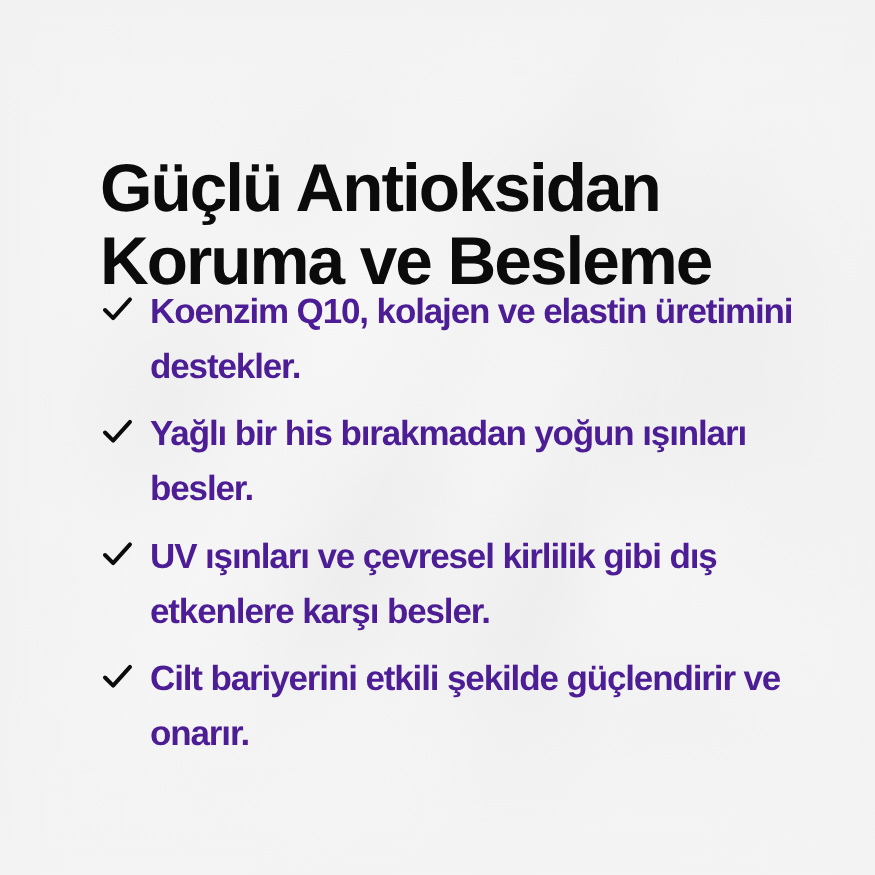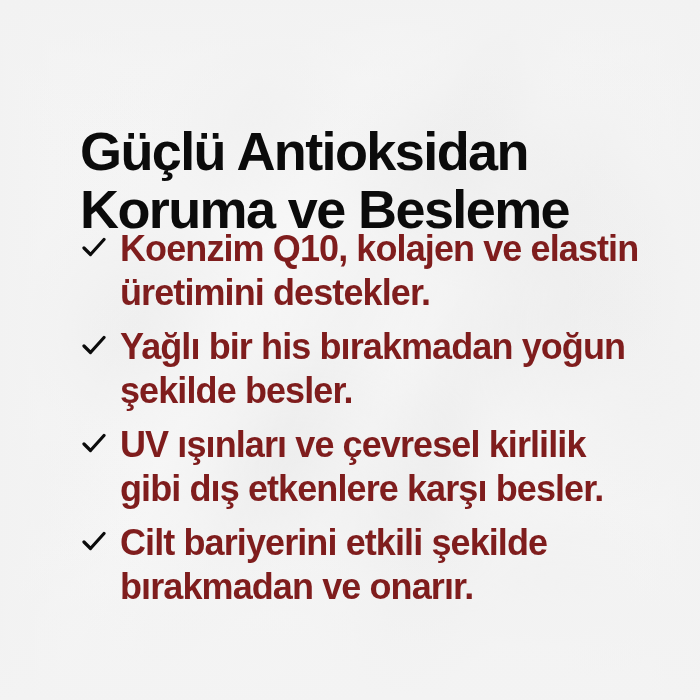--- a/index.html
+++ b/index.html
@@ -113,22 +113,22 @@
     padding-top: 10px;
     box-sizing: border-box;
   }
 
   .check-icon svg {
     display: block;
   }
 
   .benefit-text {
     flex: 1 1 auto;
-    color: #7f1d1d;
-    font-size: 36px;
+    color: #4c1d95;
+    font-size: 28px;
     font-weight: 700;
     line-height: 44px;
     letter-spacing: -0.9px;
   }
 </style>
 </head>
 <body>
 
 <div id="card">
 
@@ -153,36 +153,36 @@
         </span>
         <span class="benefit-text">Koenzim Q10, kolajen ve elastin üretimini destekler.</span>
       </li>
 
       <li class="benefit-item">
         <span class="check-icon">
           <svg width="24" height="20" viewBox="0 0 24 20" aria-hidden="true">
             <path d="M2 11 L8.5 17.5 L22 2.5" fill="none" stroke="#0b0b0b" stroke-width="3.2" stroke-linecap="round" stroke-linejoin="round"></path>
           </svg>
         </span>
-        <span class="benefit-text">Yağlı bir his bırakmadan yoğun şekilde besler.</span>
+        <span class="benefit-text">Yağlı bir his bırakmadan yoğun ışınları besler.</span>
       </li>
 
       <li class="benefit-item">
         <span class="check-icon">
           <svg width="24" height="20" viewBox="0 0 24 20" aria-hidden="true">
             <path d="M2 11 L8.5 17.5 L22 2.5" fill="none" stroke="#0b0b0b" stroke-width="3.2" stroke-linecap="round" stroke-linejoin="round"></path>
           </svg>
         </span>
         <span class="benefit-text">UV ışınları ve çevresel kirlilik gibi dış etkenlere karşı besler.</span>
       </li>
 
       <li class="benefit-item">
         <span class="check-icon">
           <svg width="24" height="20" viewBox="0 0 24 20" aria-hidden="true">
             <path d="M2 11 L8.5 17.5 L22 2.5" fill="none" stroke="#0b0b0b" stroke-width="3.2" stroke-linecap="round" stroke-linejoin="round"></path>
           </svg>
         </span>
-        <span class="benefit-text">Cilt bariyerini etkili şekilde bırakmadan ve onarır.</span>
+        <span class="benefit-text">Cilt bariyerini etkili şekilde güçlendirir ve onarır.</span>
       </li>
 
     </ul>
   </div>
 </div>
 
 </body></html>

